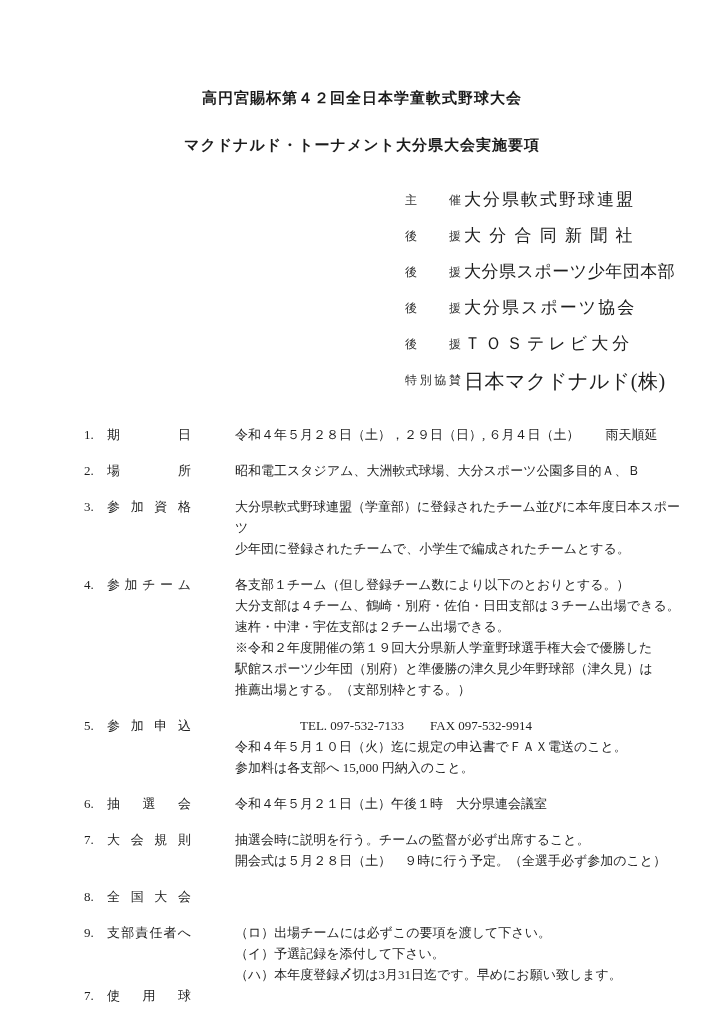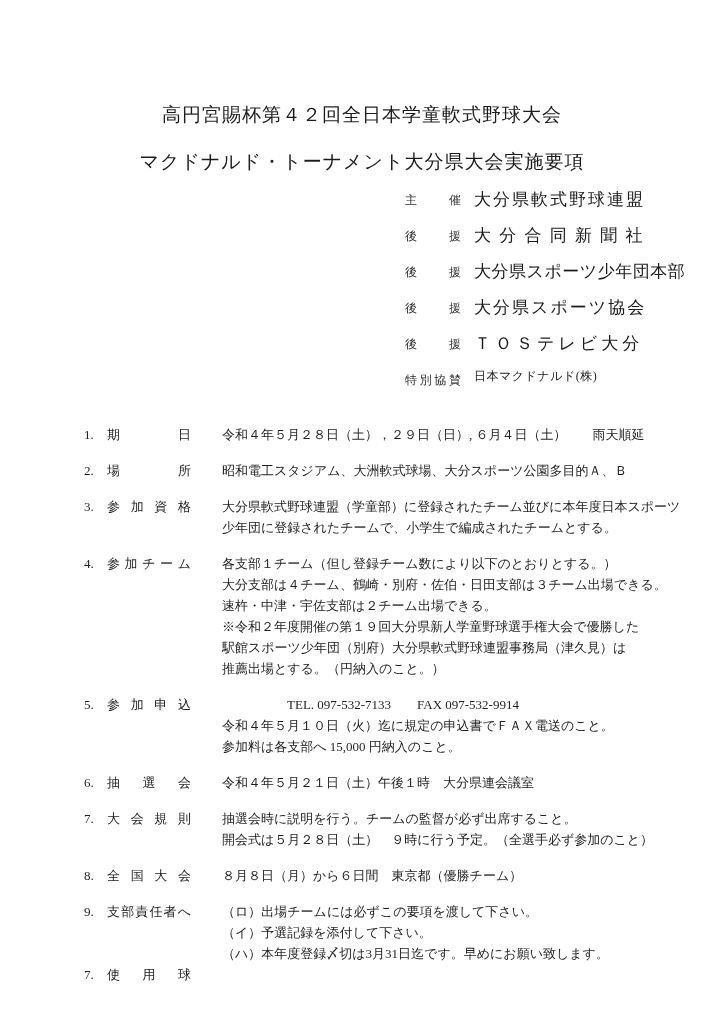--- a/index.html
+++ b/index.html
@@ -3,43 +3,43 @@
 <meta charset="utf-8">
 <style>
   html,body{margin:0;padding:0;background:#ffffff;}
   .page{
     width:724px;height:1024px;background:#ffffff;position:relative;
     font-family:"Liberation Serif","DejaVu Serif",serif;
     color:#222;overflow:hidden;
   }
   
   .title-block{padding-top:86px;text-align:center;}
-  .title-line{font-size:19px;font-weight:400;letter-spacing:1px;line-height:25px;margin:16px;color:#1c1c1c;}
+  .title-line{font-size:15px;font-weight:700;letter-spacing:1px;line-height:25px;margin:0;color:#1c1c1c;}
   .title-line.second{margin-top:22px;}
   
   .sponsors{position:absolute;left:405px;top:188px;}
   .sponsor-row{display:flex;align-items:baseline;height:24px;margin-bottom:12px;}
   .sponsor-label{
     width:56px;font-size:12px;color:#2c2c2c;
     display:flex;justify-content:space-between;align-self:center;
   }
-  .sponsor-value{margin-left:13px;font-size:17px;letter-spacing:2px;white-space:pre;color:#1c1c1c;text-align:center;}
+  .sponsor-value{margin-left:3px;font-size:17px;letter-spacing:2px;white-space:pre;color:#1c1c1c;text-align:center;}
   .sponsor-row:nth-child(3) .sponsor-value{font-size:17px;letter-spacing:0.5px;}
   .sponsor-row:nth-child(5) .sponsor-value{letter-spacing:4px;}
-  .sponsor-row:nth-child(6) .sponsor-value{font-size:12px;letter-spacing:0.5px;}
+  .sponsor-row:nth-child(6) .sponsor-value{font-size:20px;letter-spacing:0.5px;}
   
   .items{position:absolute;left:84px;top:424px;width:600px;}
   .item-row{display:flex;margin-bottom:15px;font-size:13px;line-height:21px;color:#1f1f1f;}
   .item-row:nth-child(9){margin-bottom:0;}
   .item-no{width:23px;flex:0 0 23px;}
   .item-label{
     width:84px;flex:0 0 84px;
     display:flex;justify-content:space-between;align-self:flex-start;
   }
-  .item-content{margin-left:31px;}
+  .item-content{margin-left:44px;}
   .item-content .content-line{white-space:pre-wrap;min-height:21px;}
 </style>
 </head>
 <body>
 
 <div class="page">
 
   <div class="title-block">
     <h1 class="title-line">高円宮賜杯第４２回全日本学童軟式野球大会</h1>
     <h1 class="title-line second">マクドナルド・トーナメント大分県大会実施要項</h1>
@@ -141,22 +141,22 @@
           <span>加</span>
           <span>チ</span>
           <span>ー</span>
           <span>ム</span>
         </span>
     <div class="item-content">
           <div class="content-line">各支部１チーム（但し登録チーム数により以下のとおりとする。）</div>
           <div class="content-line">大分支部は４チーム、鶴崎・別府・佐伯・日田支部は３チーム出場できる。</div>
           <div class="content-line">速杵・中津・宇佐支部は２チーム出場できる。</div>
           <div class="content-line">※令和２年度開催の第１９回大分県新人学童野球選手権大会で優勝した</div>
-          <div class="content-line">駅館スポーツ少年団（別府）大分県軟式野球連盟事務局（津久見）は</div>
-          <div class="content-line">推薦出場とする。（円納入のこと。）</div>
+          <div class="content-line">駅館スポーツ少年団（別府）と準優勝の津久見少年野球部（津久見）は</div>
+          <div class="content-line">推薦出場とする。（支部別枠とする。）</div>
         </div>
   </div>
 
   <div class="item-row">
     <span class="item-no">5.</span>
     <span class="item-label">
           <span>参</span>
           <span>加</span>
           <span>申</span>
           <span>込</span>
@@ -195,23 +195,20 @@
   </div>
 
   <div class="item-row">
     <span class="item-no">8.</span>
     <span class="item-label">
           <span>全</span>
           <span>国</span>
           <span>大</span>
           <span>会</span>
         </span>
-    <div class="item-content">
-          <div class="content-line">８月８日（月）から６日間　東京都（優勝チーム）</div>
-        </div>
   </div>
 
   <div class="item-row">
     <span class="item-no">9.</span>
     <span class="item-label">
           <span>支</span>
           <span>部</span>
           <span>責</span>
           <span>任</span>
           <span>者</span>

